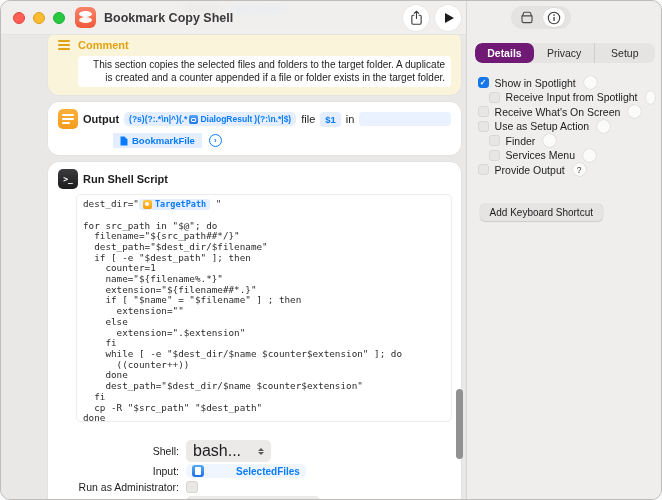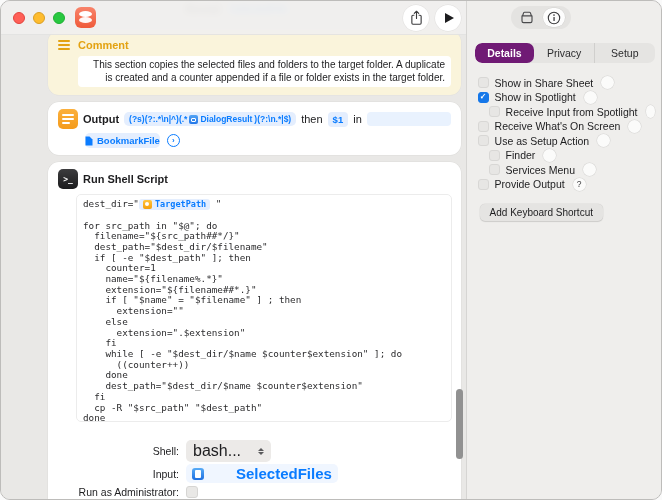--- a/index.html
+++ b/index.html
@@ -60,21 +60,21 @@
   .pill { background:#e4eefe; border-radius:5px; padding:2px 5px; display:inline-flex; align-items:flex-end; gap:2px; white-space:nowrap; }
   .rx { font-size:8.5px; font-weight:bold; color:#0a7cff; }
   .rx-var { font-size:8.5px; font-weight:bold; color:#0a7cff; }
   .dr-icon { width:9px; height:9px; border-radius:2px; background:linear-gradient(180deg,#54a4f5,#2176e8);
              display:inline-flex; align-items:center; justify-content:center; }
   .dr-icon i { display:block; width:5px; height:4px; border:1px solid #fff; border-radius:1px; }
   .conj { font-size:11px; color:#1d1d1f; white-space:nowrap; }
   .dollar-pill { font-size:9.5px; font-weight:bold; color:#0a7cff; background:#e4eefe; border-radius:4px; padding:2px 5px; }
   .empty-field { flex:1 1 30px; min-width:30px; height:14px; background:#e9f2fe; border-radius:4px; }
   .replace-row2 { display:flex; align-items:center; gap:7px; margin-top:4px; margin-left:27px; }
-  .token { display:inline-flex; align-items:center; gap:4px; background:#e4eefe; border-radius:5px; padding:2px 0; }
+  .token { display:inline-flex; align-items:center; gap:4px; background:#e4eefe; border-radius:0; padding:2px 7px;margin-left:28px; }
   .token-label { font-size:9.5px; font-weight:bold; color:#0a7cff; }
   .expand-btn { width:13px; height:13px; border-radius:50%; border:1.3px solid #0a7cff; display:flex;
                 align-items:center; justify-content:center; font-size:8px; color:#0a7cff; font-weight:bold; }
 
   
   .shell-card { background:#fff; margin-top:7px; padding:7px 10px 6px 10px; box-shadow:0 0 0 0.5px rgba(0,0,0,0.05); }
   .terminal-icon { background:linear-gradient(180deg,#3c3c3e,#1b1b1d); color:#fff;
                    font-family:"DejaVu Sans Mono", monospace; font-size:8px; font-weight:bold;
                    display:flex; align-items:center; justify-content:center; }
   .code-box { margin-left:18px; margin-top:5px; width:376px; height:228px; border:1px solid #ececec;
@@ -92,21 +92,21 @@
   .param-label { width:121px; text-align:right; font-size:10.5px; color:#1d1d1f; flex:0 0 auto; }
   .select-pill { display:inline-flex; align-items:center; gap:17px; background:#eceae8; border-radius:5px;
                  padding:2px 7px; font-size:16px; color:#1d1d1f; }
   .updown { display:flex; flex-direction:column; gap:1px; }
   .updown i { display:block; width:0; height:0; border-left:3px solid transparent; border-right:3px solid transparent; }
   .updown .up { border-bottom:3.5px solid #5a5a5c; }
   .updown .down { border-top:3.5px solid #5a5a5c; }
   .sf-token { display:inline-flex; align-items:center; gap:4px; background:#f0f6ff; border-radius:5px; padding:1px 6px; }
   .sf-icon { width:12px; height:12px; border-radius:3px; background:linear-gradient(180deg,#58acf7,#1e6fe0); position:relative; }
   .sf-icon::after { content:""; position:absolute; left:3px; top:2px; width:6px; height:8px; background:#fff; border-radius:1px; }
-  .sf-label { font-size:15px; font-weight:bold; color:#0a7cff;padding-left:28px; }
+  .sf-label { font-size:10px; font-weight:bold; color:#0a7cff;padding-left:28px; }
   .admin-cb { width:12px; height:12px; border-radius:3px; background:#e9e8e6; border:1px solid #d6d5d3; }
 
   .scroll-thumb { position:absolute; right:3px; top:388px; width:7px; height:70px; border-radius:4px;
                   background:#919191; z-index:6; }
 
   
   .sidebar { position:relative; width:196px; height:500px; background:#efeeec; border-left:1px solid #d6d5d3; }
   .panel-toggle { position:absolute; top:5px; left:44px; width:60px; height:23px; background:#e4e3e1;
                   border-radius:12px; display:flex; align-items:center; justify-content:space-evenly; }
   .ptg-btn { display:flex; align-items:center; justify-content:center; width:22px; height:19px; border-radius:10px; }
@@ -147,20 +147,21 @@
     <div class="toolbar">
       <div class="traffic">
         <span class="light red"></span>
         <span class="light yellow"></span>
         <span class="light green"></span>
       </div>
       <div class="app-icon">
         <span class="layer l1"></span>
           <span class="layer l2"></span>
       </div>
+      <span class="win-title">Bookmark Copy Shell</span>
       <div class="tb-buttons">
         <div class="tb-btn">
           <svg width="13" height="16" viewBox="0 0 14 17">
             <path d="M4.7 5.5 H3.2 a1.2 1.2 0 0 0 -1.2 1.2 V14 a1.2 1.2 0 0 0 1.2 1.2 H10.8 a1.2 1.2 0 0 0 1.2 -1.2 V6.7 a1.2 1.2 0 0 0 -1.2 -1.2 H9.3" fill="none" stroke="#3a3a3c" stroke-width="1.2"></path>
             <path d="M7 1.2 V9 M4.6 3.6 L7 1.2 L9.4 3.6" fill="none" stroke="#3a3a3c" stroke-width="1.2" stroke-linecap="round" stroke-linejoin="round"></path>
           </svg>
         </div>
         <div class="tb-btn">
           <span class="play-tri"></span>
         </div>
@@ -190,21 +191,21 @@
             </span>
           <span class="action-title">Output</span>
           <span class="pill">
             <span class="rx">(?s)(?:.*\n|^)(.*</span>
             <span class="dr-icon">
                 <i></i>
               </span>
             <span class="rx-var">DialogResult</span>
             <span class="rx"> )(?:\n.*|$)</span>
           </span>
-          <span class="conj">then</span>
+          <span class="conj">file</span>
           <span class="dollar-pill">$1</span>
           <span class="conj">in</span>
           <span class="empty-field"></span>
         </div>
         <div class="replace-row2">
           <span class="token">
             <svg width="8" height="10" viewBox="0 0 8 10">
                 <path d="M0.5 0.5 h4 l3 3 v6 h-7 z" fill="#0a7cff"></path>
               </svg>
             <span class="token-label">BookmarkFile</span>
@@ -297,25 +298,20 @@
       </span>
     </div>
 
     <div class="tabs">
         <div class="seg active">Details</div>
         <div class="seg">Privacy</div>
         <div class="seg">Setup</div>
       </div>
 
     <div class="options">
-  <div class="opt-row">
-    <span class="cb"></span>
-    <span class="opt-label">Show in Share Sheet</span>
-    <span class="help-circle" hidden=""></span>
-  </div>
 
   <div class="opt-row">
     <span class="cb checked">✓</span>
     <span class="opt-label">Show in Spotlight</span>
     <span class="help-circle" hidden=""></span>
   </div>
 
   <div class="opt-row indent">
     <span class="cb"></span>
     <span class="opt-label">Receive Input from Spotlight</span>

